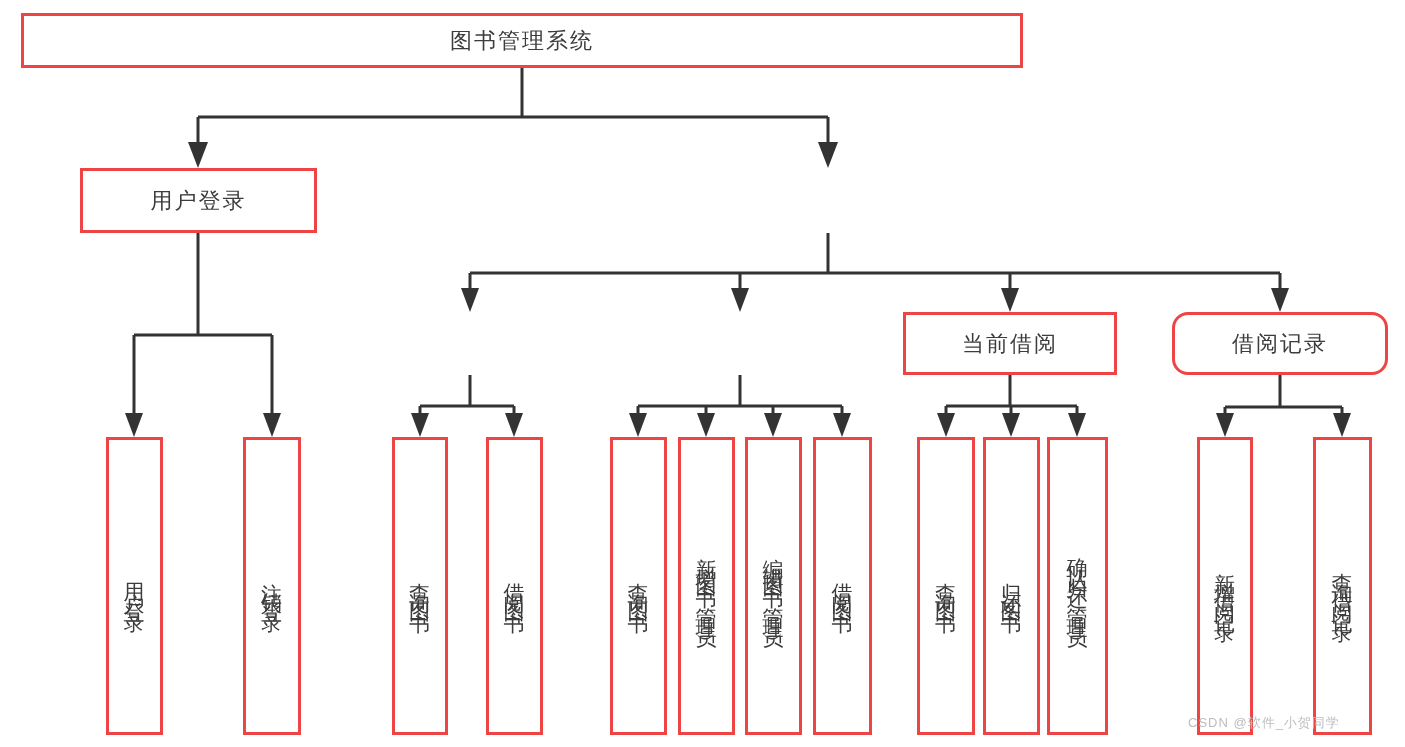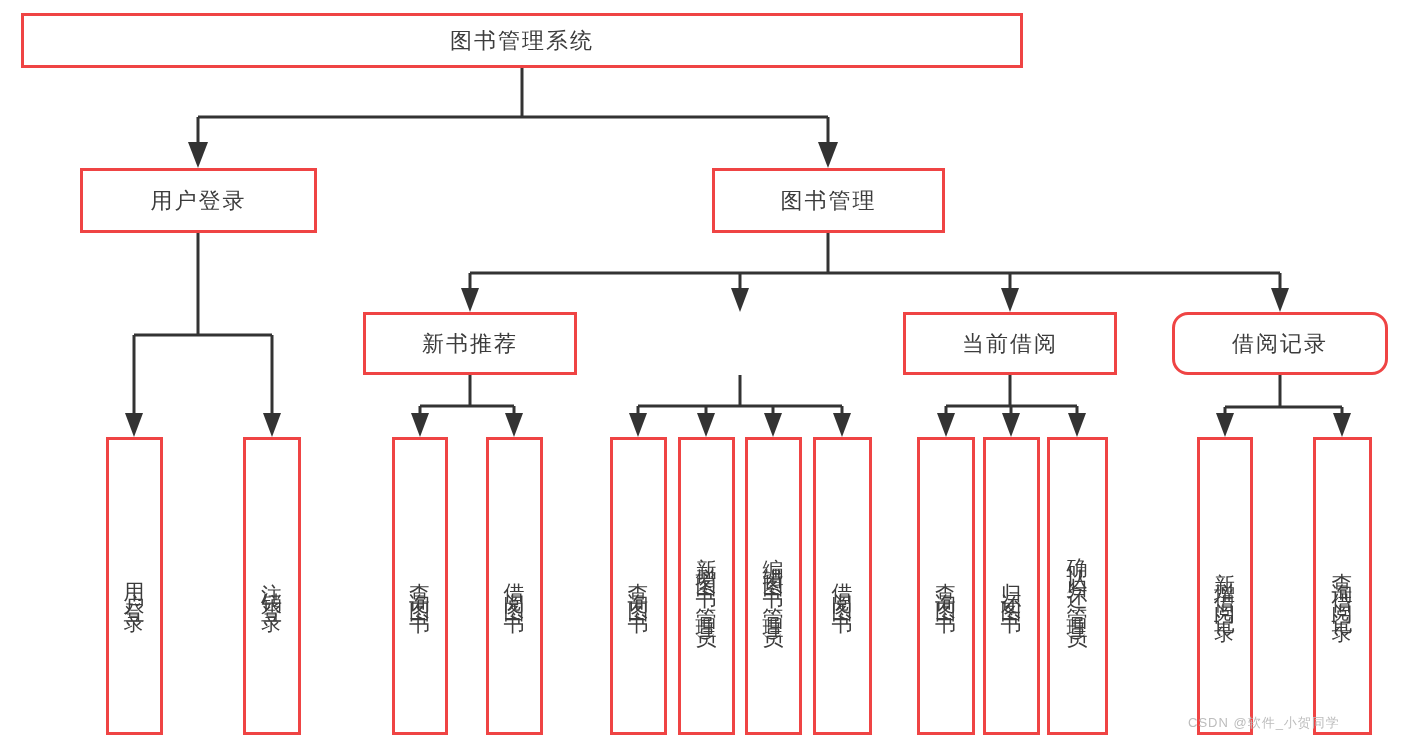--- a/index.html
+++ b/index.html
@@ -159,27 +159,21 @@
     </g>
   </svg>
 
   <div class="node hnode n-root">
     <span>图书管理系统</span>
   </div>
 
   <div class="node hnode n-l2a">
     <span>用户登录</span>
   </div>
-  <div class="node hnode n-l2b">
-    <span>图书管理</span>
-  </div>
-
-  <div class="node hnode n-l3a">
-    <span>新书推荐</span>
-  </div>
+
   <div class="node hnode n-l3c">
     <span>当前借阅</span>
   </div>
   <div class="node hnode n-l3d">
     <span>借阅记录</span>
   </div>
 
   <div class="node vnode n-v1">
     <span>用户登录</span>
   </div>

